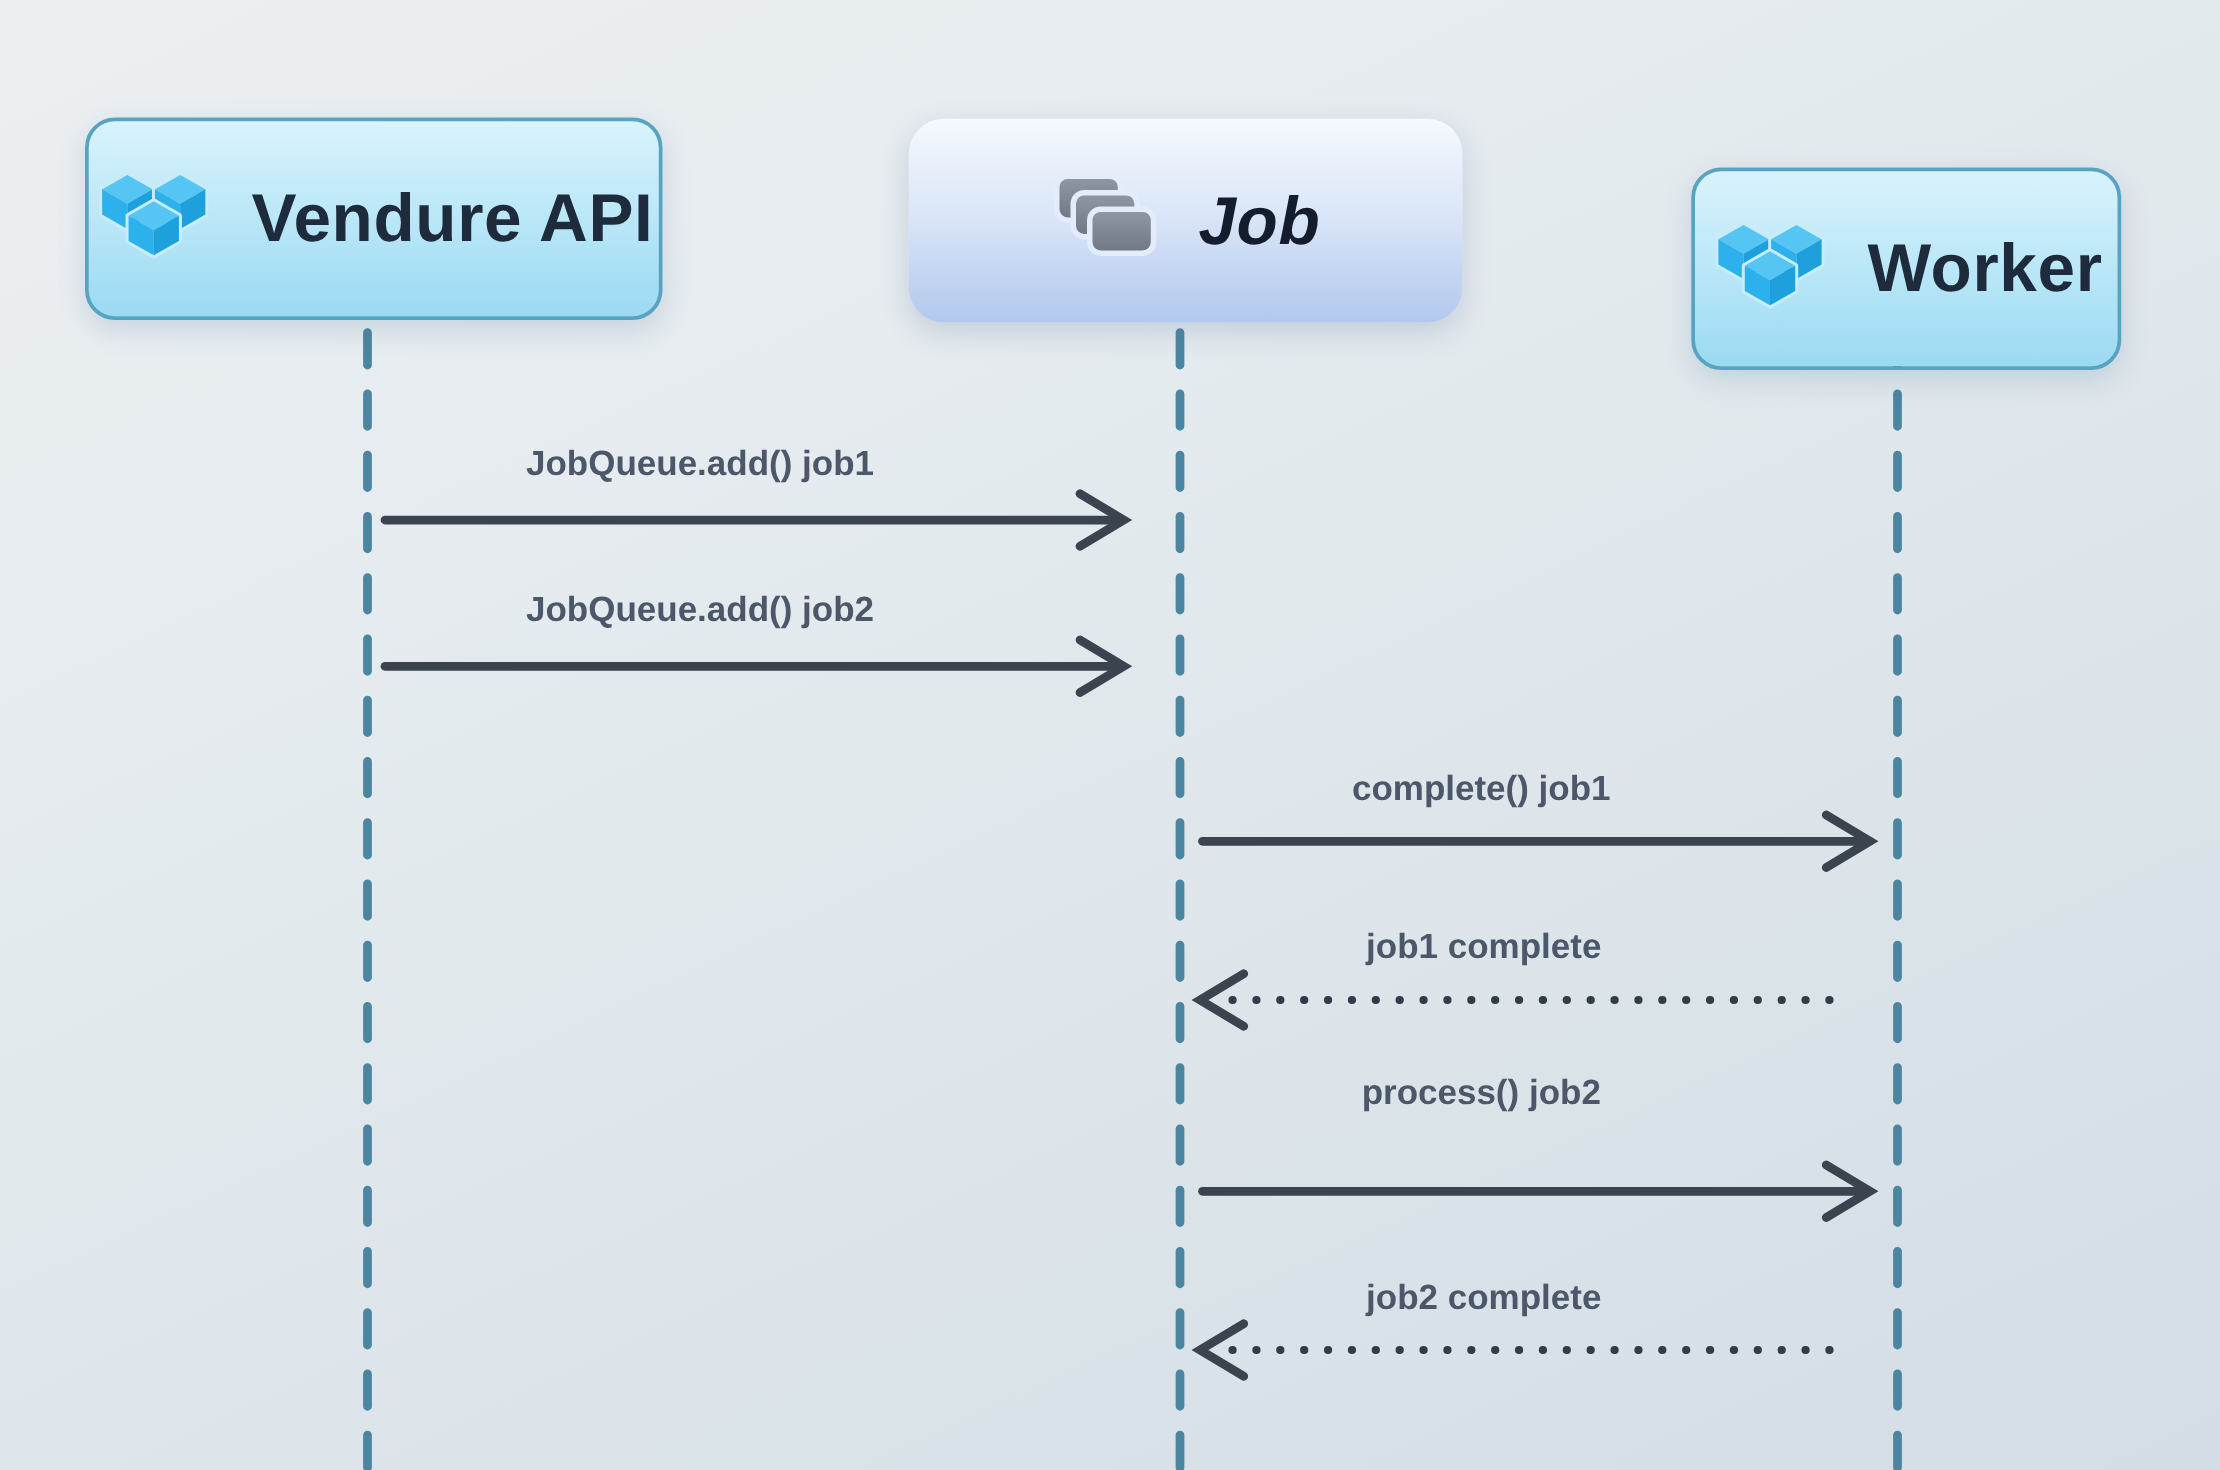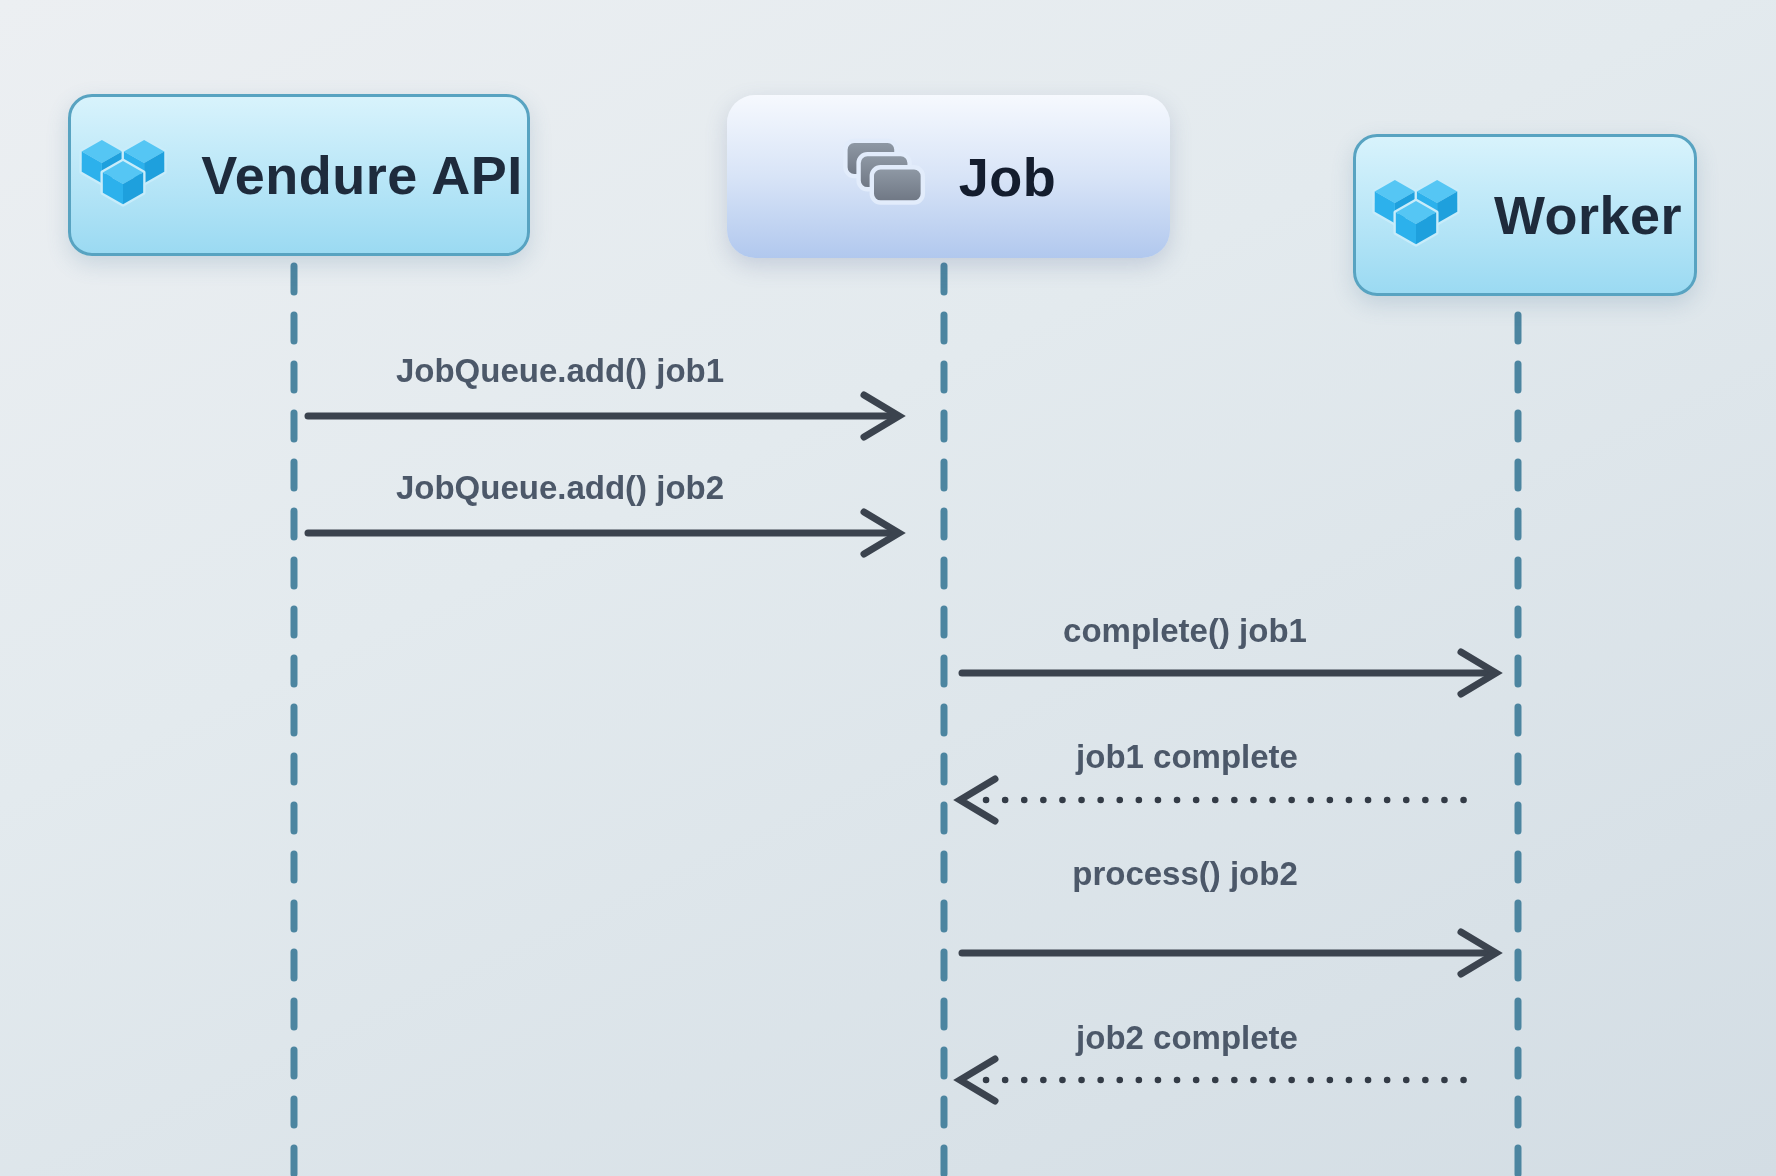--- a/index.html
+++ b/index.html
@@ -24,34 +24,35 @@
   .actor-cyan {
     background: linear-gradient(180deg, #d8f3fc 0%, #bde8f8 45%, #9bdaf2 100%);
     border: 3px solid #58a3c1;
     border-radius: 24px;
     box-shadow: 0 8px 22px rgba(70, 115, 150, 0.20);
   }
   .actor-job {
     background: linear-gradient(180deg, #f6f9fe 0%, #d8e4f7 50%, #b1c8ee 100%);
     border-radius: 28px;
     box-shadow: 0 8px 22px rgba(85, 105, 150, 0.22);
+    font-style: italic;
   }
   .actor-name {
     font-size: 54px;
     font-weight: bold;
     color: #1e2b3c;
     letter-spacing: 0.5px;
     white-space: nowrap;
   }
   #actor-job .actor-name { color: #141d2e; }
 
   .msg-label {
     position: absolute;
     transform: translate(-50%, -50%);
-    font-size: 33px;
+    font-size: 28px;
     font-weight: bold;
     color: #4c5869;
     white-space: nowrap;
   }
 </style>
 </head>
 <body>
 
 <div class="canvas">
 

